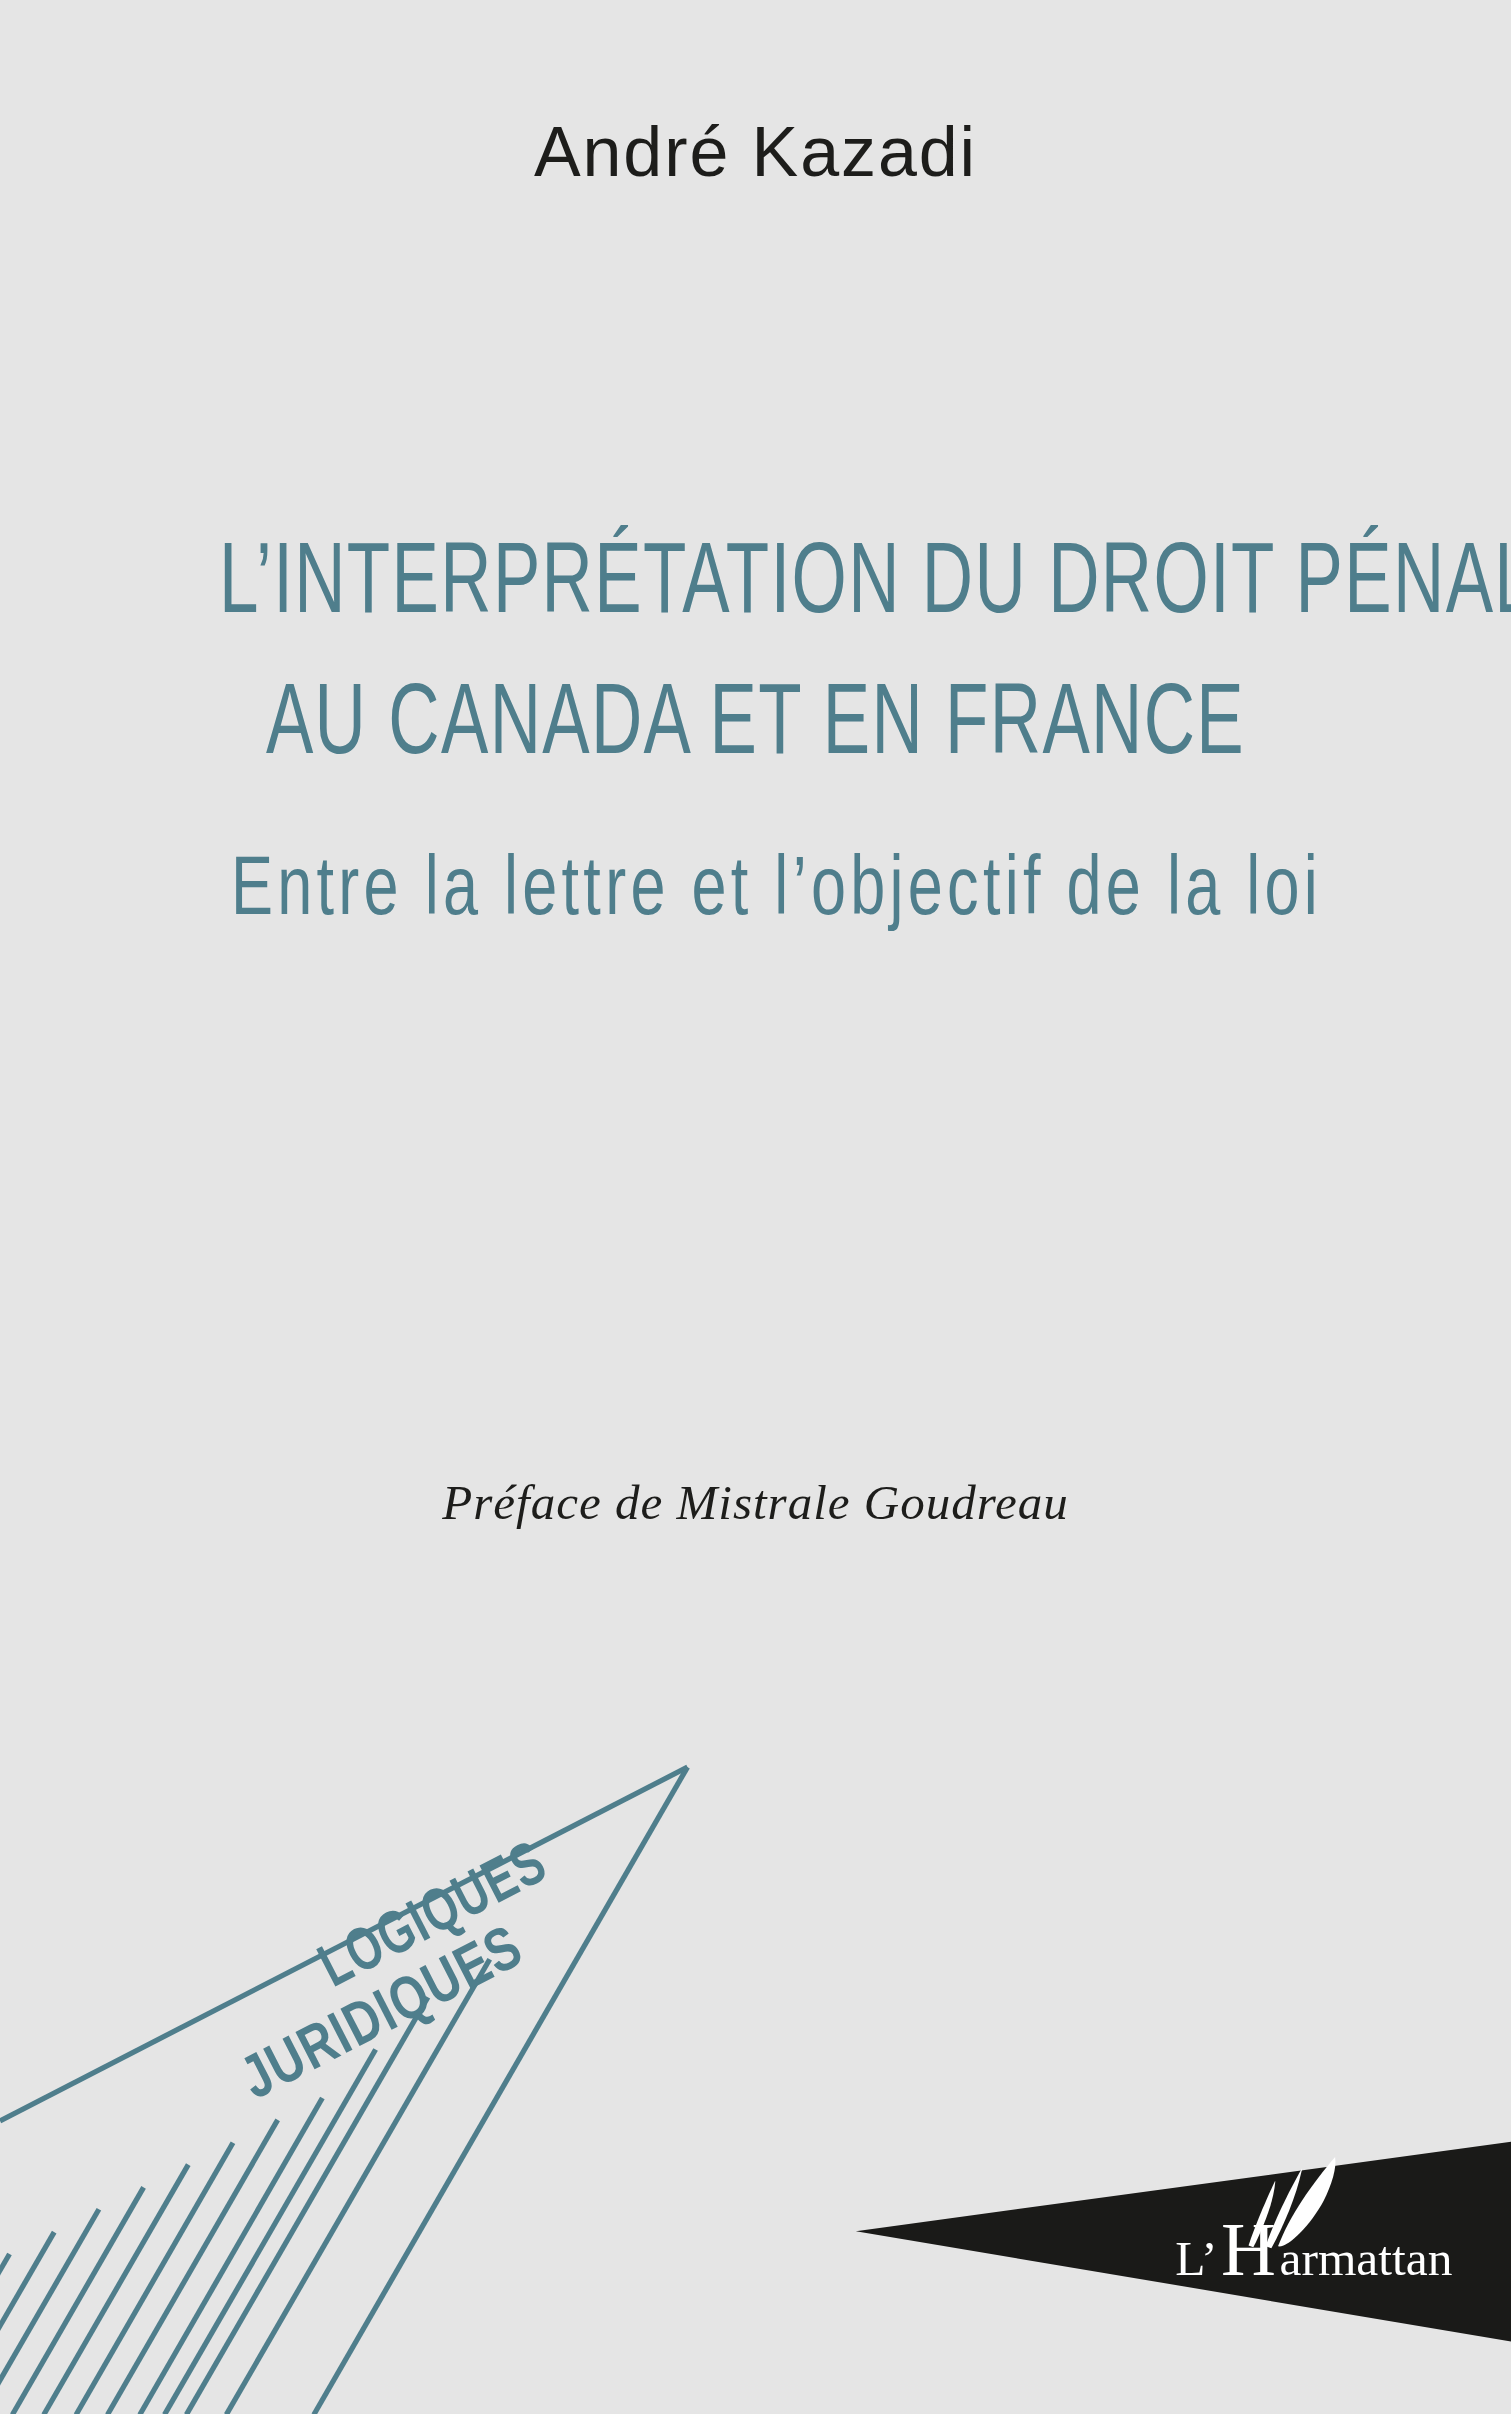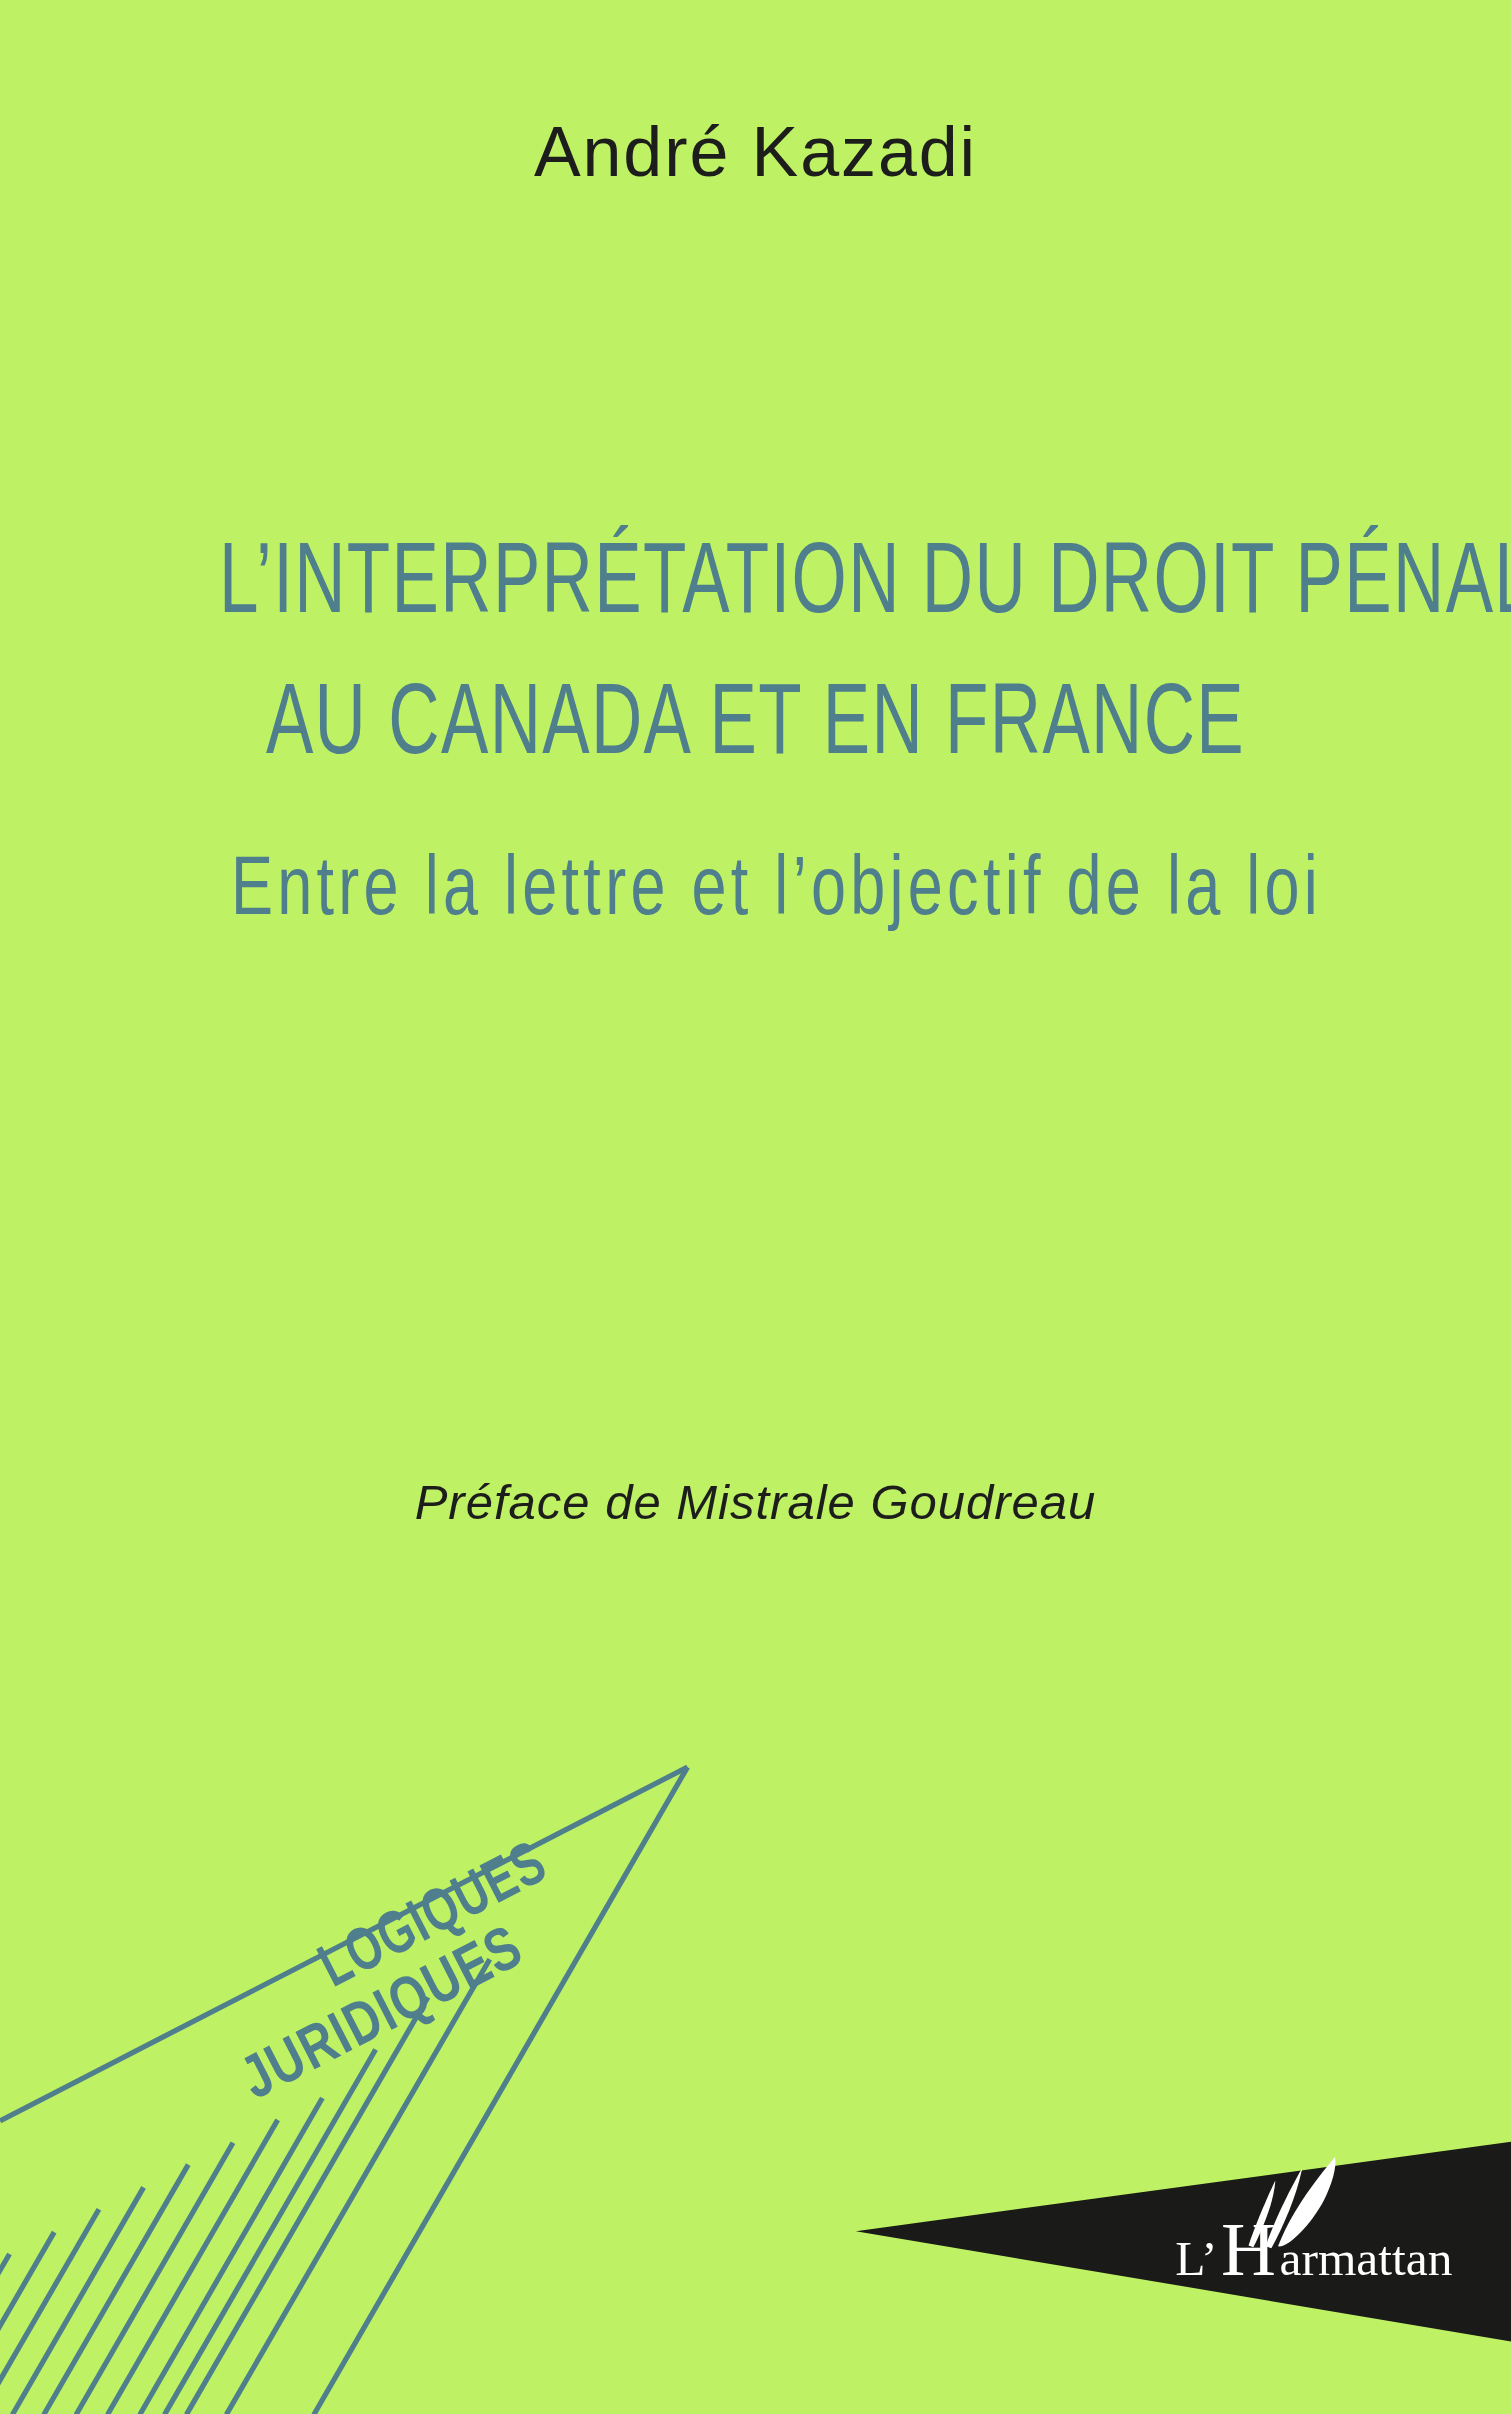--- a/index.html
+++ b/index.html
@@ -1,20 +1,20 @@
 <!DOCTYPE html>
 <html style="font-size:15px"><head>
 <meta charset="utf-8">
 <style>
   html, body { margin: 0; padding: 0; background: #ffffff; }
   .page {
     position: relative;
     width: 1511px;
     height: 2415px;
-    background: #bef264;
+    background: #e5e5e5;
     overflow: hidden;
     font-family: "Liberation Sans", sans-serif;
   }
   .center-text {
     position: absolute;
     left: 0;
     width: 1511px;
     text-align: center;
     white-space: nowrap;
   }
@@ -50,20 +50,21 @@
     transform: scaleX(0.75);
     transform-origin: 50% 50%;
     letter-spacing: 5.7px;
   }
   .preface {
     top: 1474px;
     font-size: 49px;
     font-style: italic;
     letter-spacing: 1px;
     color: #1d1d1b;
+    font-family: Liberation Serif, serif;
   }
   .graphics {
     position: absolute;
     left: 0;
     top: 0;
     width: 1511px;
     height: 2415px;
   }
   .collection-word {
     font-family: "Liberation Sans", sans-serif;

